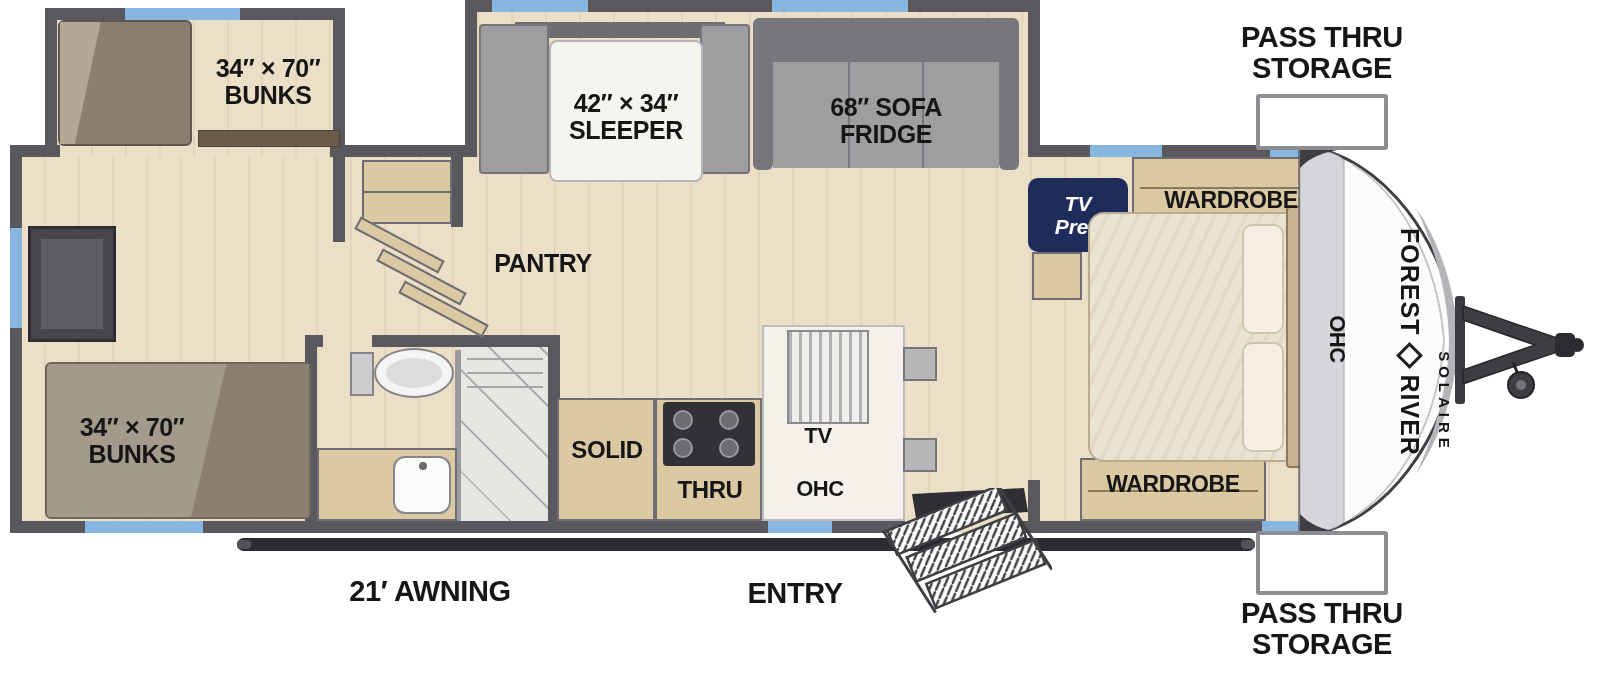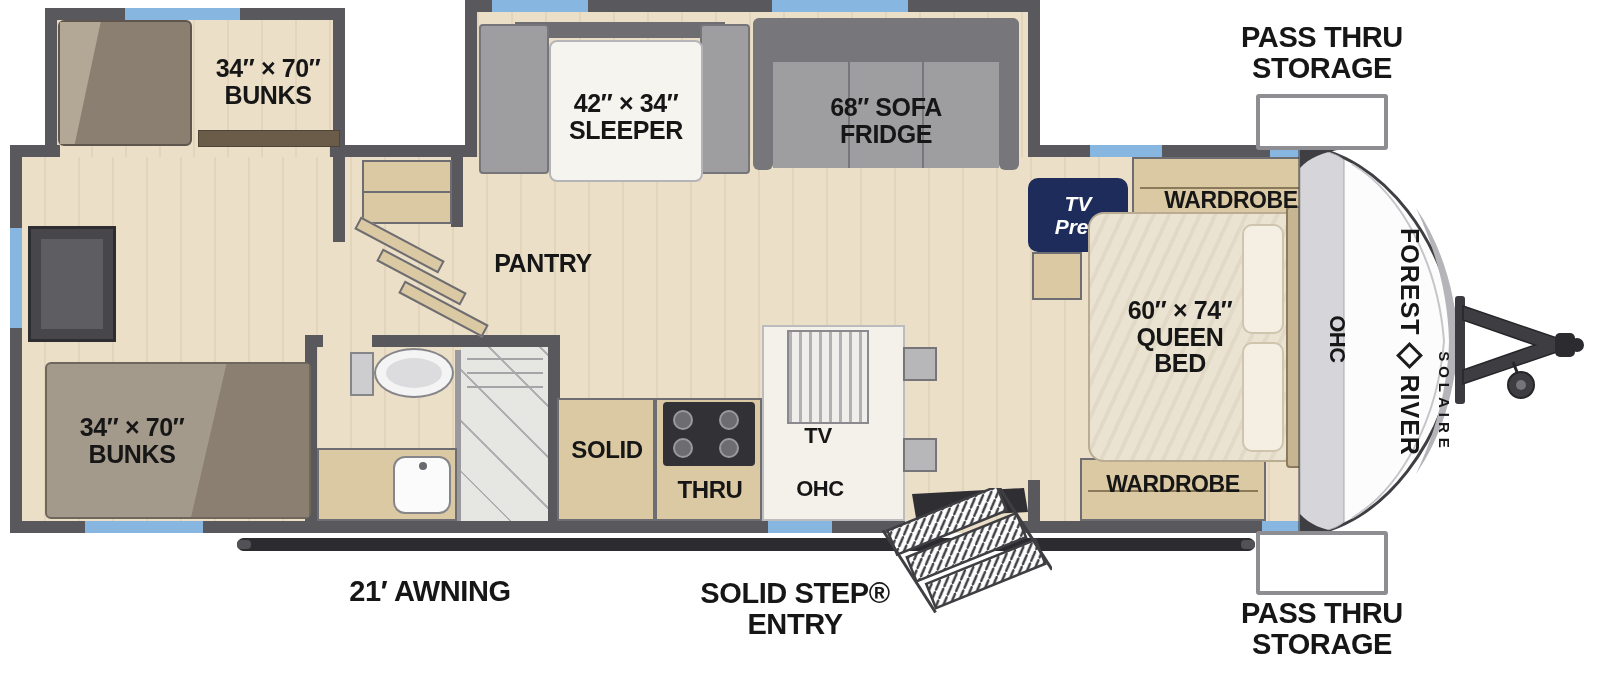--- a/index.html
+++ b/index.html
@@ -202,35 +202,29 @@
   <div class="lbl" style="left:52px;top:414px;width:160px;font-size:25px">
     <span class="ln">34″ × 70″</span>
     <span class="ln">BUNKS</span>
   </div>
   <div class="lbl" style="left:552px;top:437px;width:110px;font-size:24px">SOLID</div>
   <div class="lbl" style="left:655px;top:477px;width:110px;font-size:24px">THRU</div>
   <div class="lbl" style="left:788px;top:424px;width:60px;font-size:22px">TV</div>
   <div class="lbl" style="left:780px;top:477px;width:80px;font-size:22px">OHC</div>
   <div class="lbl" style="left:1132px;top:188px;width:198px;font-size:23px">WARDROBE</div>
   <div class="lbl" style="left:1080px;top:472px;width:186px;font-size:23px">WARDROBE</div>
-  <div class="lbl" style="left:1095px;top:297px;width:170px;font-size:25px">
-    <span class="ln">60″ × 74″</span>
-    <span class="ln">QUEEN</span>
-    <span class="ln">BED</span>
-  </div>
   <div class="lbl rot" style="left:1302px;top:327px;width:70px;height:24px;font-size:22px;transform:rotate(90deg)">OHC</div>
   <div class="lbl rot brandrow" style="left:1282px;top:326px;width:256px;height:32px;font-size:25px;transform:rotate(90deg)">
     <span>FOREST</span>
     <span class="fr-logo"></span>
     <span>RIVER</span>
   </div>
   <div class="lbl rot" style="left:1369px;top:393px;width:150px;height:18px;font-size:15px;letter-spacing:5px;transform:rotate(90deg)">SOLAIRE</div>
   <div class="lbl" style="left:310px;top:576px;width:240px;font-size:29px">21′ AWNING</div>
   <div class="lbl" style="left:675px;top:578px;width:240px;font-size:29px">
-    <span class="ln">SOLID STEP®</span>
     <span class="ln">ENTRY</span>
   </div>
   <div class="lbl" style="left:1222px;top:598px;width:200px;font-size:29px">
     <span class="ln">PASS THRU</span>
     <span class="ln">STORAGE</span>
   </div>
 
 </div>
 
 </body></html>

